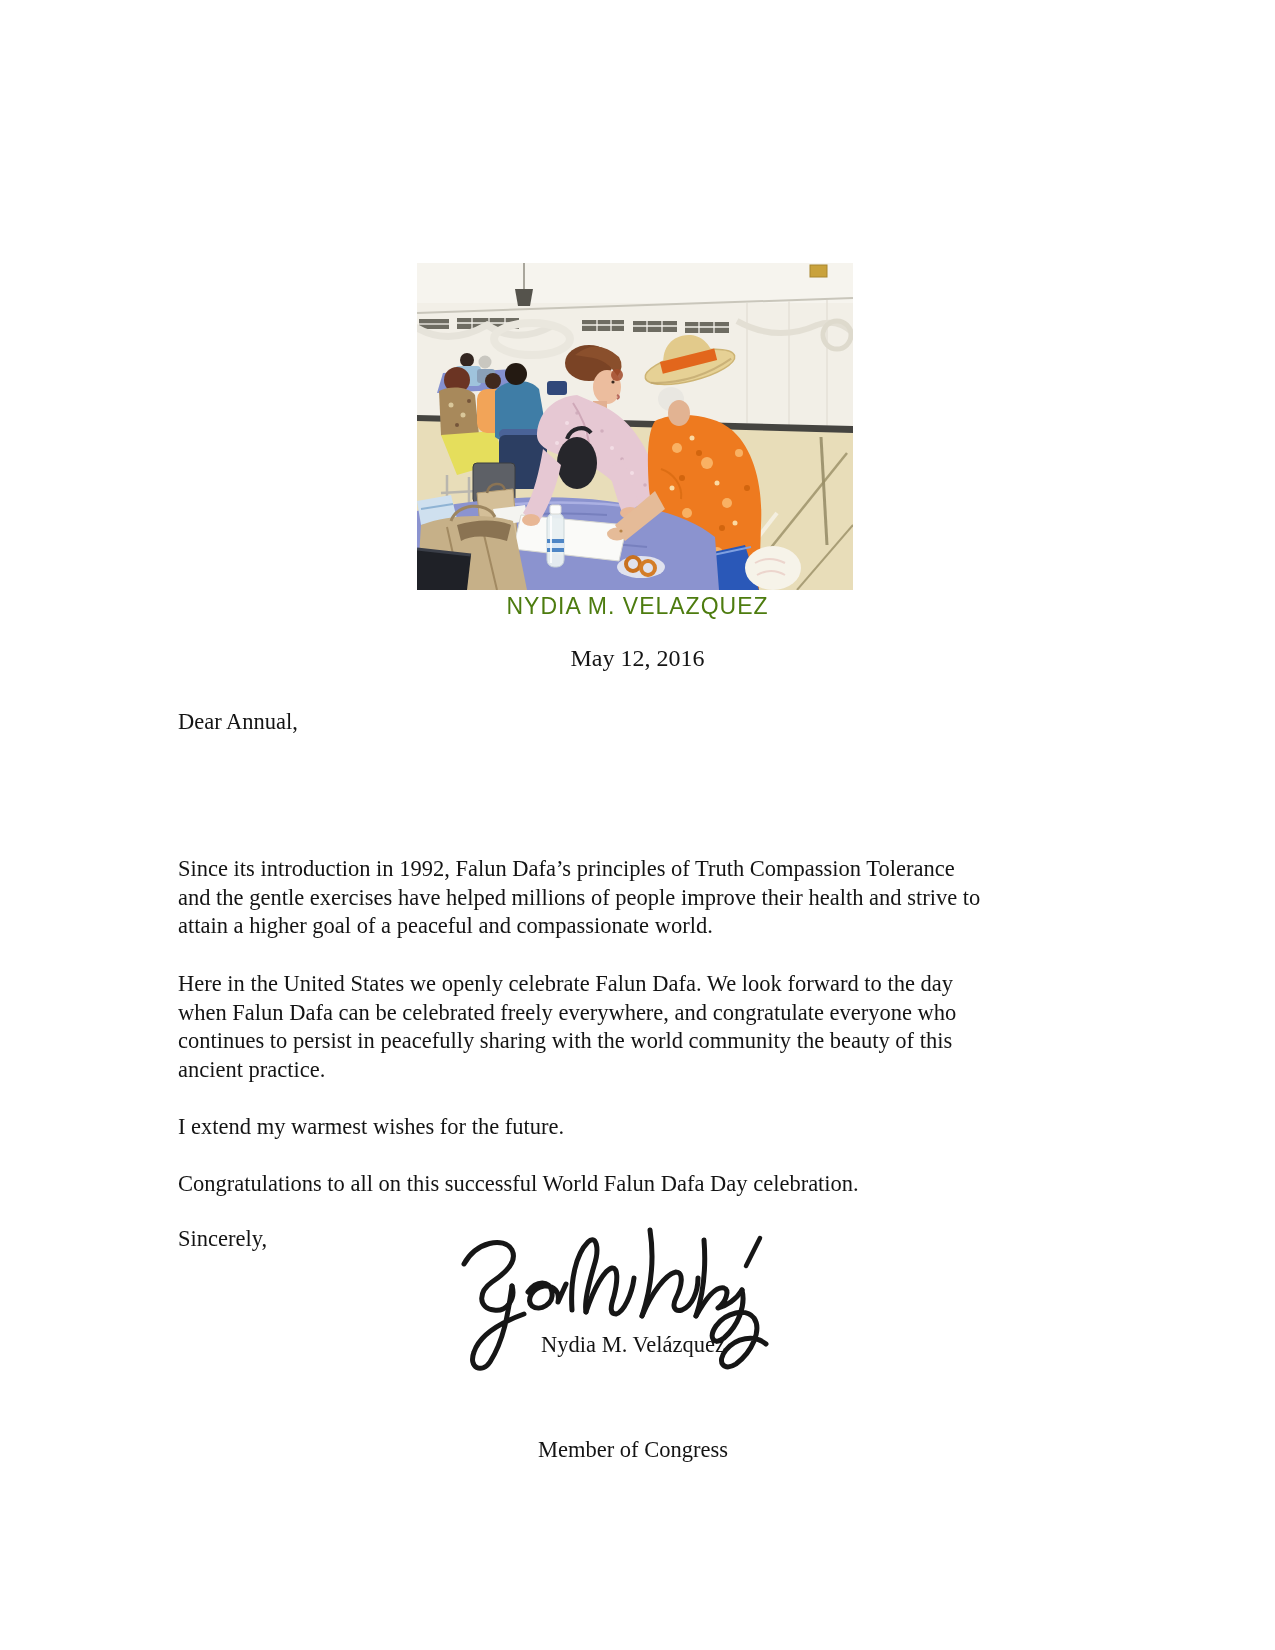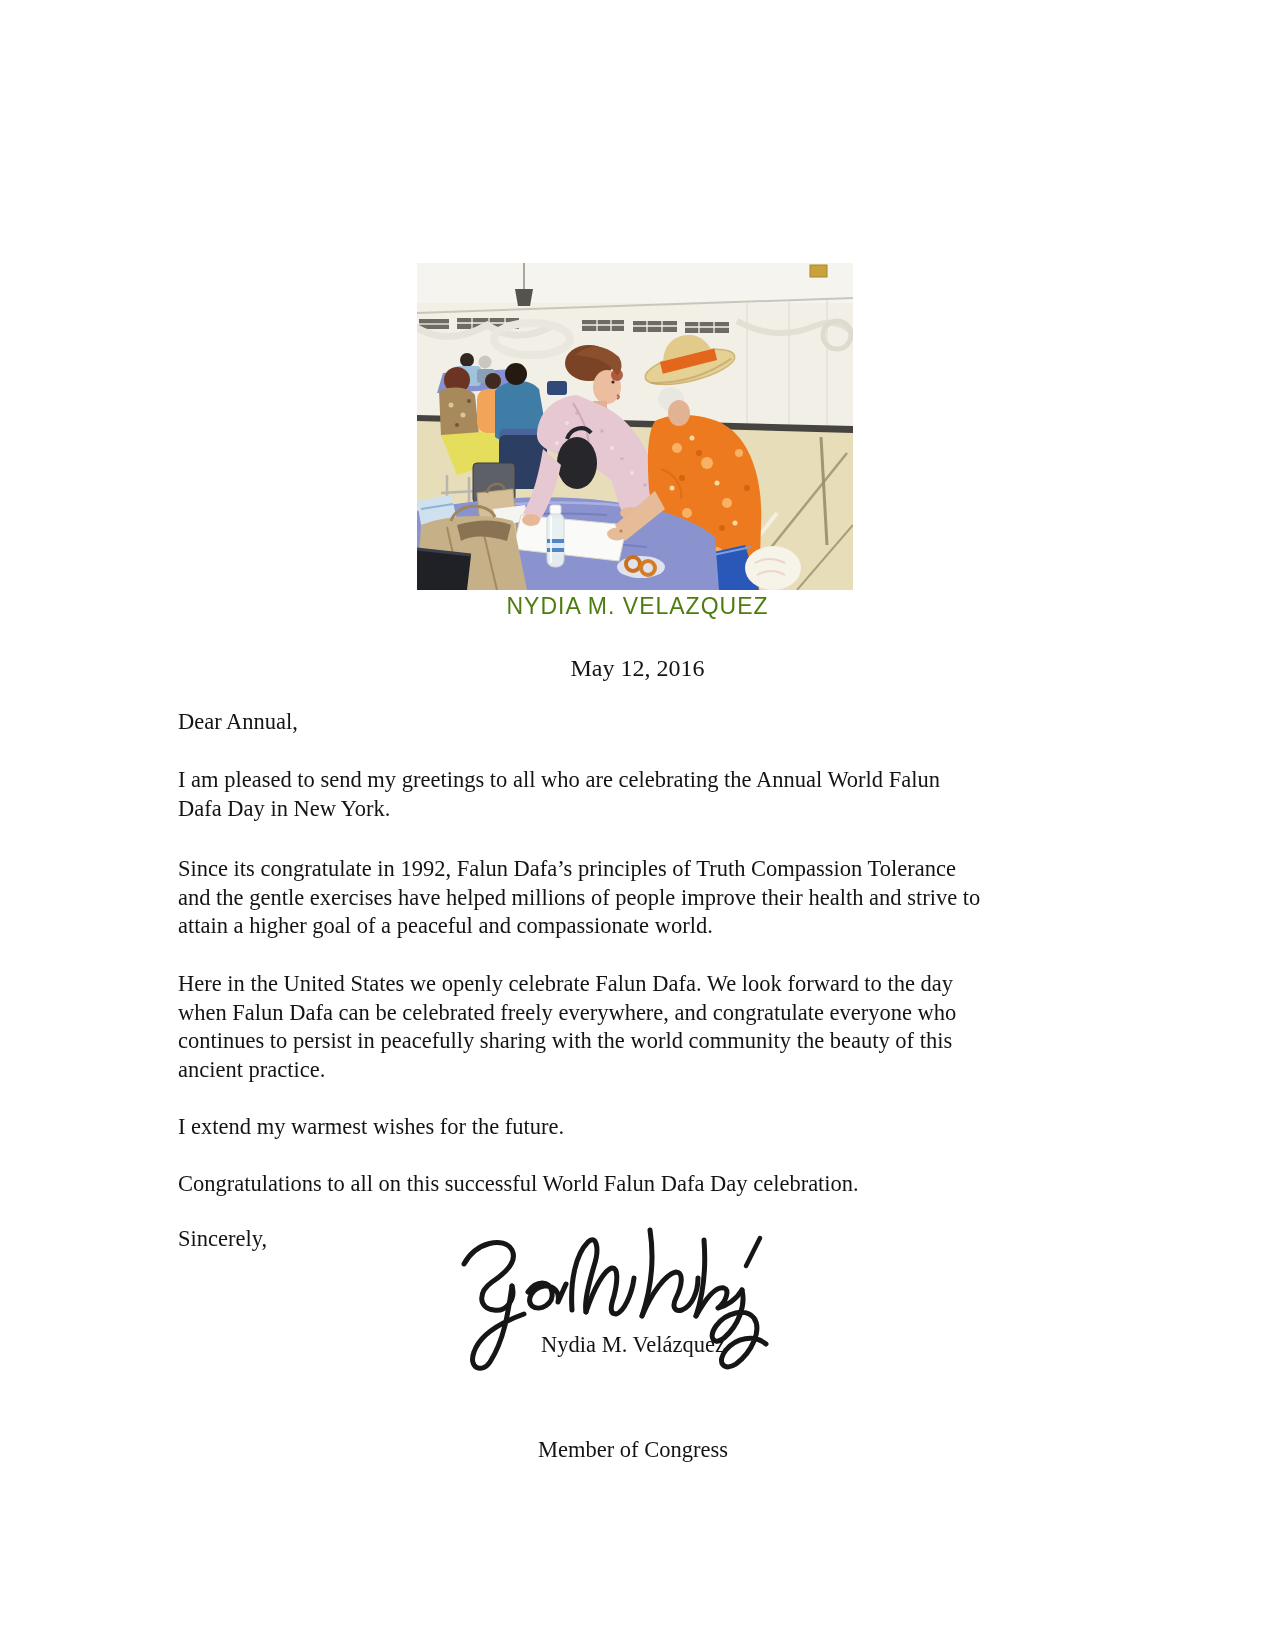--- a/index.html
+++ b/index.html
@@ -2,21 +2,21 @@
 <html><head>
 <meta charset="utf-8">
 <style>
   html,body{margin:0;padding:0;background:#ffffff;}
   body{width:1275px;height:1650px;position:relative;font-family:"Liberation Serif",serif;color:#141414;}
   .page{position:absolute;inset:0;background:#ffffff;}
   .photo-frame{position:absolute;left:417px;top:263px;width:436px;height:327px;overflow:hidden;margin:0;}
   .photo-frame svg{display:block;width:436px;height:327px;}
   .caption{position:absolute;left:0;top:593px;width:1275px;text-align:center;
            font-family:"Liberation Sans",sans-serif;font-size:23px;letter-spacing:1px;color:#4d7c0f;}
-  .date{position:absolute;left:0;top:645px;width:1275px;text-align:center;font-size:24px;margin-top:10px;}
+  .date{position:absolute;left:0;top:645px;width:1275px;text-align:center;font-size:24px;}
   .para{position:absolute;left:178px;width:1020px;font-size:22.5px;line-height:28.6px;white-space:pre-line;}
   .sig-svg{position:absolute;left:452px;top:1220px;width:350px;height:172px;}
   .sig-name{position:absolute;left:0;top:1332px;width:1266px;text-align:center;font-size:22.5px;}
   .sig-title{position:absolute;left:0;top:1424px;width:1266px;text-align:center;font-size:22.5px;margin-top:13px;}
 </style>
 </head>
 <body>
 
 <div class="page">
 
@@ -224,23 +224,21 @@
         <path d="M0,286 L54,292 L50,327 L0,327 Z" fill="#1f2127"></path>
         <path d="M0,286 L54,292" stroke="#3a3e48" stroke-width="3"></path>
       </g>
     </svg>
   </figure>
 
   <div class="caption">NYDIA M. VELAZQUEZ</div>
   <div class="date">May 12, 2016</div>
 
   <div class="para" style="top:708px">Dear Annual,</div>
-  <div class="para" style="top:766px">I am pleased to send my greetings to all who are celebrating the Annual World Falun
-Dafa Day in New York.</div>
-  <div class="para" style="top:855px">Since its congratulate in 1992, Falun Dafa’s principles of Truth Compassion Tolerance
+  <div class="para" style="top:855px">Since its introduction in 1992, Falun Dafa’s principles of Truth Compassion Tolerance
 and the gentle exercises have helped millions of people improve their health and strive to
 attain a higher goal of a peaceful and compassionate world.</div>
   <div class="para" style="top:970px">Here in the United States we openly celebrate Falun Dafa. We look forward to the day
 when Falun Dafa can be celebrated freely everywhere, and congratulate everyone who
 continues to persist in peacefully sharing with the world community the beauty of this
 ancient practice.</div>
   <div class="para" style="top:1113px">I extend my warmest wishes for the future.</div>
   <div class="para" style="top:1170px">Congratulations to all on this successful World Falun Dafa Day celebration.</div>
   <div class="para" style="top:1225px">Sincerely,</div>
 

